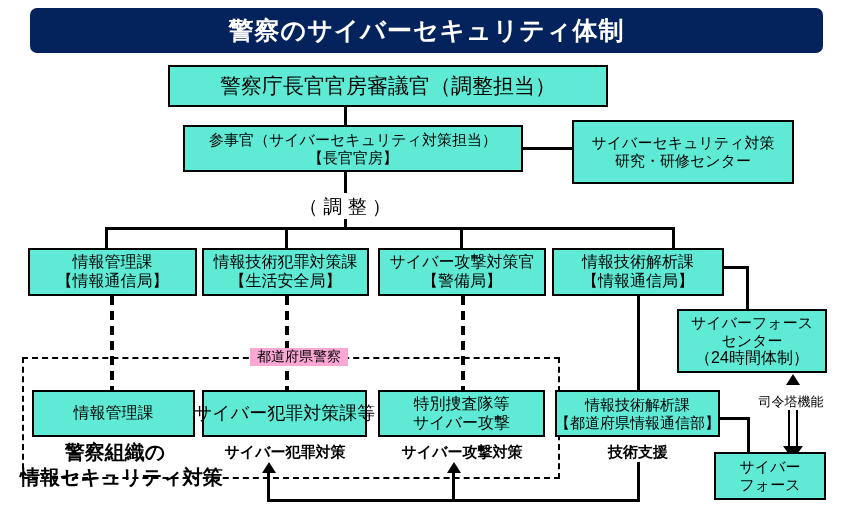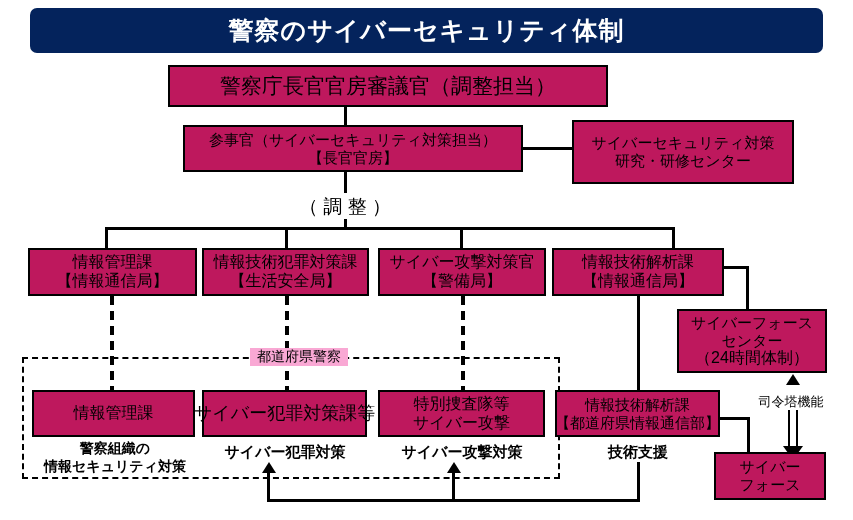--- a/index.html
+++ b/index.html
@@ -30,21 +30,21 @@
     display:flex;
     align-items:center;
     justify-content:center;
     box-sizing:border-box;
   }
 
   
   .box{
     position:absolute;
     box-sizing:border-box;
-    background:#be185d;
+    background:#5eead4;
     border:2.5px solid #000000;
     display:flex;
     flex-direction:column;
     align-items:center;
     justify-content:center;
     text-align:center;
     color:#000000;
     line-height:1.18;
     z-index:5;
   }
@@ -223,21 +223,21 @@
   <div class="arrow-up" style="left:786px;top:374px;"></div>
 
   <div class="cap" style="left:743px;top:393px;width:96px;font-size:13px;">
     <span class="ln">司令塔機能</span>
   </div>
   <div class="cmd-arrow" style="left:783px;top:410px;width:20px;height:52px;">
     <div class="shaft"></div>
     <div class="head"></div>
   </div>
 
-  <div class="cap bold" style="left:20px;top:440px;width:190px;font-size:14px;line-height:1.25;">
+  <div class="cap bold" style="left:20px;top:440px;width:190px;font-size:20px;line-height:1.25;">
     <span class="ln">警察組織の</span>
     <span class="ln">情報セキュリティ対策</span>
   </div>
 
   <div class="cap bold" style="left:195px;top:443px;width:180px;font-size:15px;">
     <span class="ln">サイバー犯罪対策</span>
   </div>
 
   <div class="cap bold" style="left:372px;top:443px;width:180px;font-size:15px;">
     <span class="ln">サイバー攻撃対策</span>

